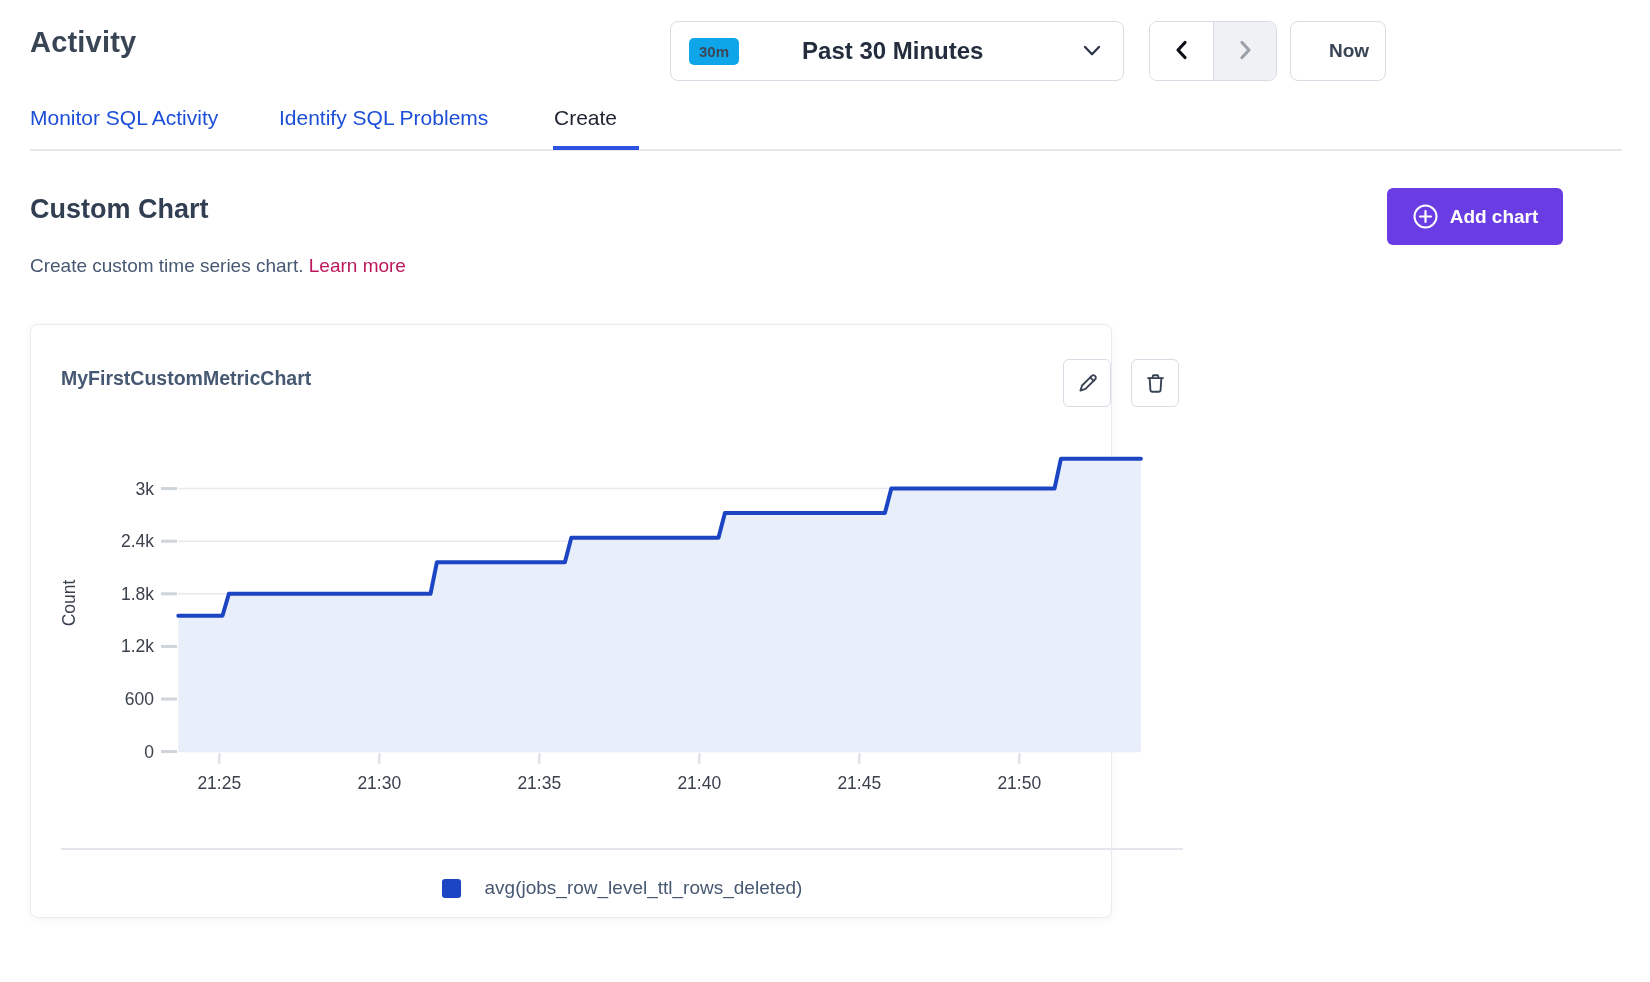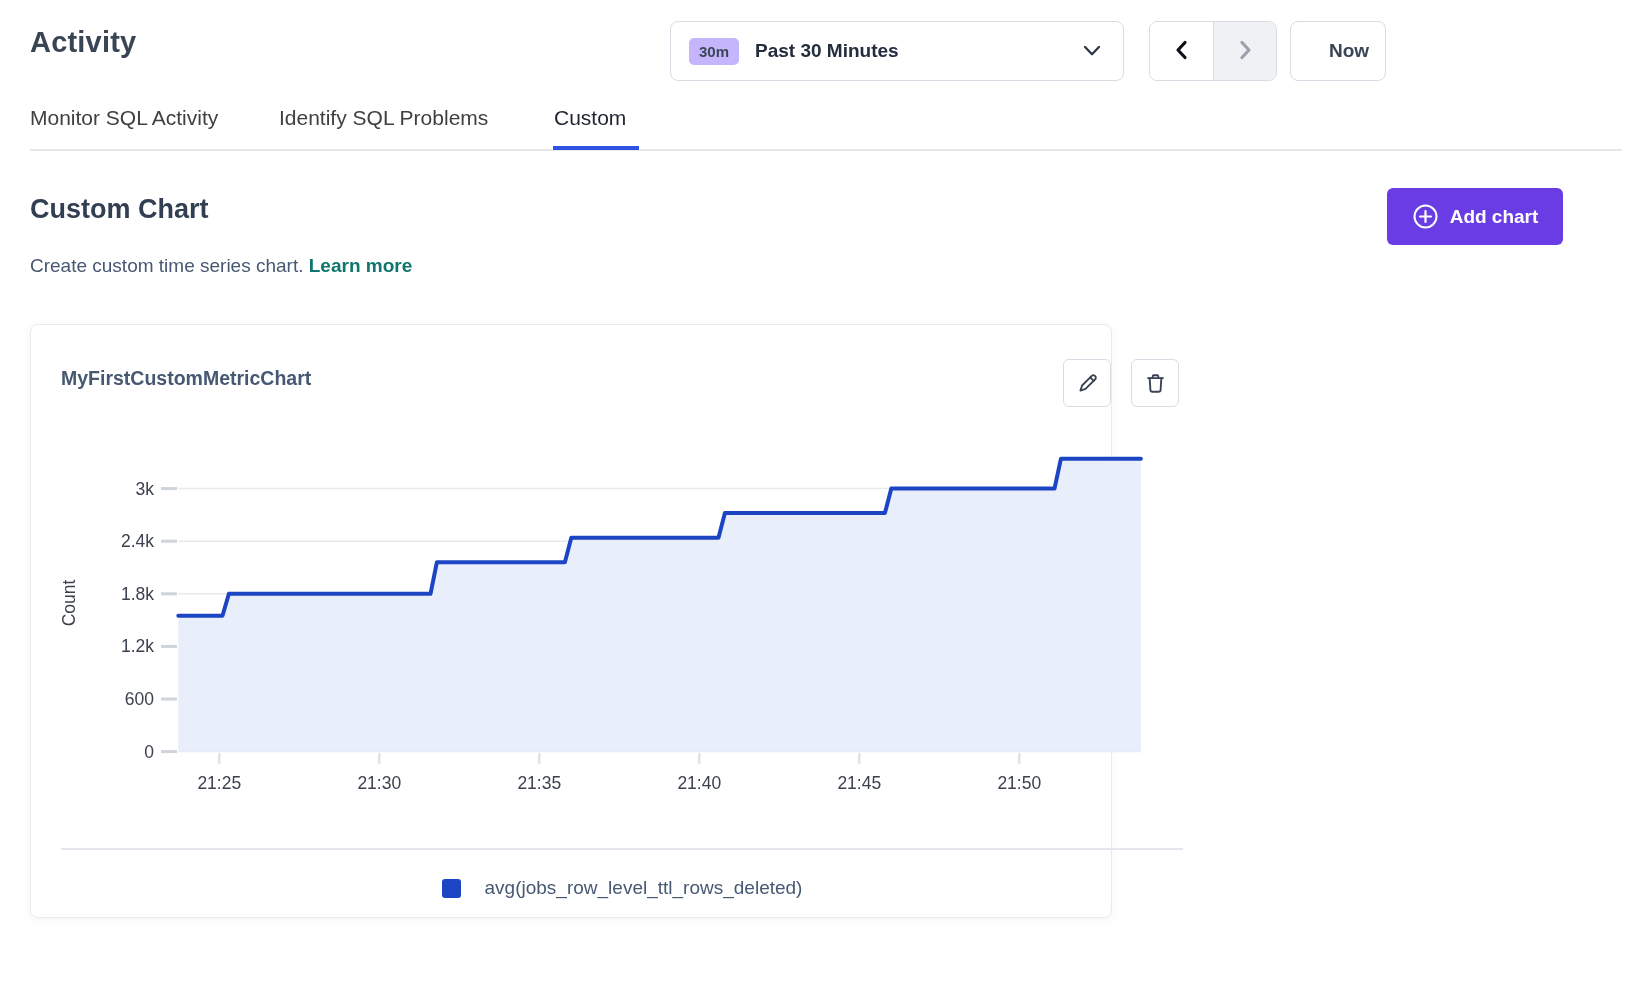--- a/index.html
+++ b/index.html
@@ -7,46 +7,46 @@
     font-family:"Liberation Sans", sans-serif; color:#394455; overflow:hidden; }
   .abs { position:absolute; }
   body { position:relative; }
 
   
   .page-title { left:30px; top:26px; font-size:29px; font-weight:700; color:#394455; letter-spacing:.2px; }
 
   .time-range { left:670px; top:21px; width:454px; height:60px; background:#fff;
     border:1px solid #d8dce4; border-radius:8px; display:flex; align-items:center;
     padding:0 22px 0 18px; gap:16px; cursor:pointer; }
-  .time-badge { background:#c4b5fd; color:#3c4658; font-size:15px; font-weight:700;
+  .time-badge { background:#0ea5e9; color:#3c4658; font-size:15px; font-weight:700;
     padding:6px 10px; border-radius:5px; line-height:1; }
-  .time-label { font-size:19px; font-weight:700; color:#242d3d; }
+  .time-label { font-size:24px; font-weight:700; color:#242d3d;margin-left:47px; }
   .time-caret { margin-left:auto; display:flex; align-items:center; }
 
   .nav-group { left:1149px; top:21px; width:128px; height:60px; display:flex;
     border:1px solid #d8dce4; border-radius:8px; overflow:hidden; background:#fff; }
   .nav-btn { width:50%; display:flex; align-items:center; justify-content:center;
     background:#fff; border:none; cursor:pointer; }
   .nav-btn.disabled { background:#f0f1f4; cursor:default; border-left:1px solid #d8dce4; }
 
   .now-btn { left:1290px; top:21px; width:96px; height:60px; background:#fff;
     border:1px solid #d8dce4; border-radius:8px; font-size:19px; font-weight:700;
     color:#394455; display:flex; align-items:center; justify-content:center; cursor:pointer;
     font-family:"Liberation Sans", sans-serif;padding-left:22px; }
 
   
-  .tab { top:106px; font-size:21px; color:#404040; cursor:pointer; white-space:nowrap; }
+  .tab { top:106px; font-size:21px; color:#1d4ed8; cursor:pointer; white-space:nowrap; }
   .tab.active { color:#1d2430; }
   .tab-rule { left:30px; top:149px; width:1592px; height:1.5px; background:#e6e8ec; }
   .tab-indicator { left:553px; top:145.5px; width:86px; height:4.5px; background:#2e53e2; }
 
   
   .section-title { left:30px; top:194px; font-size:27px; font-weight:700; color:#323f52;text-align:right; }
   .section-sub { left:30px; top:255px; font-size:19px; color:#475872; }
-  .learn-more { color:#0f766e; font-weight:700; cursor:pointer; }
+  .learn-more { color:#be185d; font-weight:400; cursor:pointer; }
   .add-chart { left:1387px; top:188px; width:176px; height:57px; border:none; border-radius:6px;
     background:#6a3de4; color:#fff; font-size:19px; font-weight:700; display:flex;
     align-items:center; justify-content:center; gap:11px; cursor:pointer;
     font-family:"Liberation Sans", sans-serif; }
 
   
   .card { left:30px; top:324px; width:1082px; height:594px; background:#fff;
     border:1px solid #e9ebef; border-radius:8px; box-shadow:0 2px 8px rgba(40,50,70,.05);text-align:right; }
   .card-title { left:30px; top:42px; font-size:19.5px; font-weight:700; color:#475872; }
   .icon-btn { width:48px; height:48px; background:#fff; border:1px solid #d8dce4;
@@ -90,21 +90,21 @@
           <path d="M9 4.5 L16 12 L9 19.5" fill="none" stroke="#9aa1ab" stroke-width="3.2" stroke-linecap="round" stroke-linejoin="round"></path>
         </svg>
     </span>
   </button>
 </div>
 
 <button class="abs now-btn">Now</button>
 
 <div class="abs tab" style="left:30px">Monitor SQL Activity</div>
 <div class="abs tab" style="left:279px">Identify SQL Problems</div>
-<div class="abs tab active" style="left:554px">Custom</div>
+<div class="abs tab active" style="left:554px">Create</div>
 <div class="abs tab-rule"></div>
 <div class="abs tab-indicator"></div>
 
 <h2 class="abs section-title">Custom Chart</h2>
 <div class="abs section-sub">
   <span>Create custom time series chart.</span>
   <span class="learn-more">Learn more</span>
 </div>
 <button class="abs add-chart">
   <span style="display:flex">

